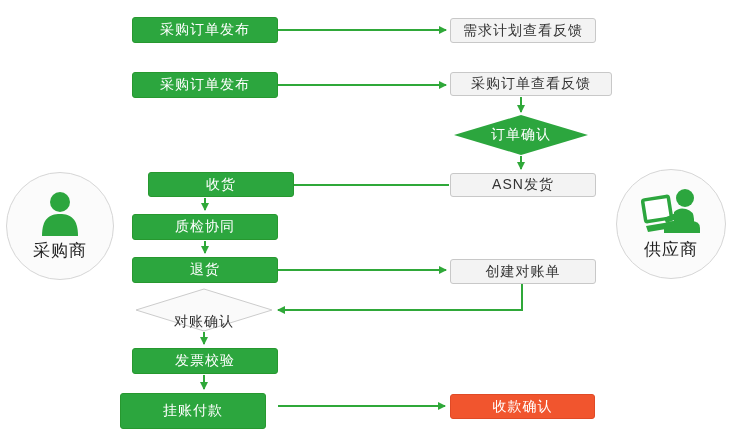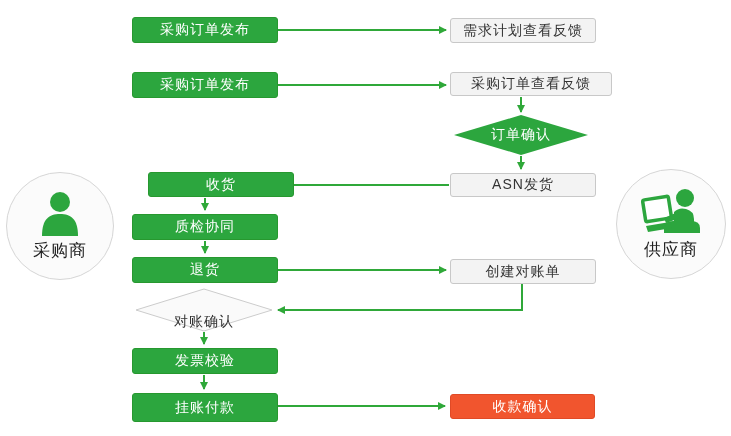--- a/index.html
+++ b/index.html
@@ -90,21 +90,21 @@
   <div class="node green" style="left:132px;top:72px;width:146px;height:26px;">采购订单发布</div>
 
   <div class="node green" style="left:148px;top:172px;width:146px;height:25px;">收货</div>
 
   <div class="node green" style="left:132px;top:214px;width:146px;height:26px;">质检协同</div>
 
   <div class="node green" style="left:132px;top:257px;width:146px;height:26px;">退货</div>
 
   <div class="node green" style="left:132px;top:348px;width:146px;height:26px;">发票校验</div>
 
-  <div class="node green" style="left:132px;top:393px;width:146px;height:29px;">挂账付款</div>
+  <div class="node green" style="left:120px;top:393px;width:146px;height:36px;">挂账付款</div>
 
   <div class="node gray" style="left:450px;top:18px;width:146px;height:25px;">需求计划查看反馈</div>
 
   <div class="node gray" style="left:450px;top:72px;width:162px;height:24px;">采购订单查看反馈</div>
 
   <div class="node gray" style="left:450px;top:173px;width:146px;height:24px;">ASN发货</div>
 
   <div class="node gray" style="left:450px;top:259px;width:146px;height:25px;">创建对账单</div>
 
   <div class="node red" style="left:450px;top:394px;width:145px;height:25px;">收款确认</div>

